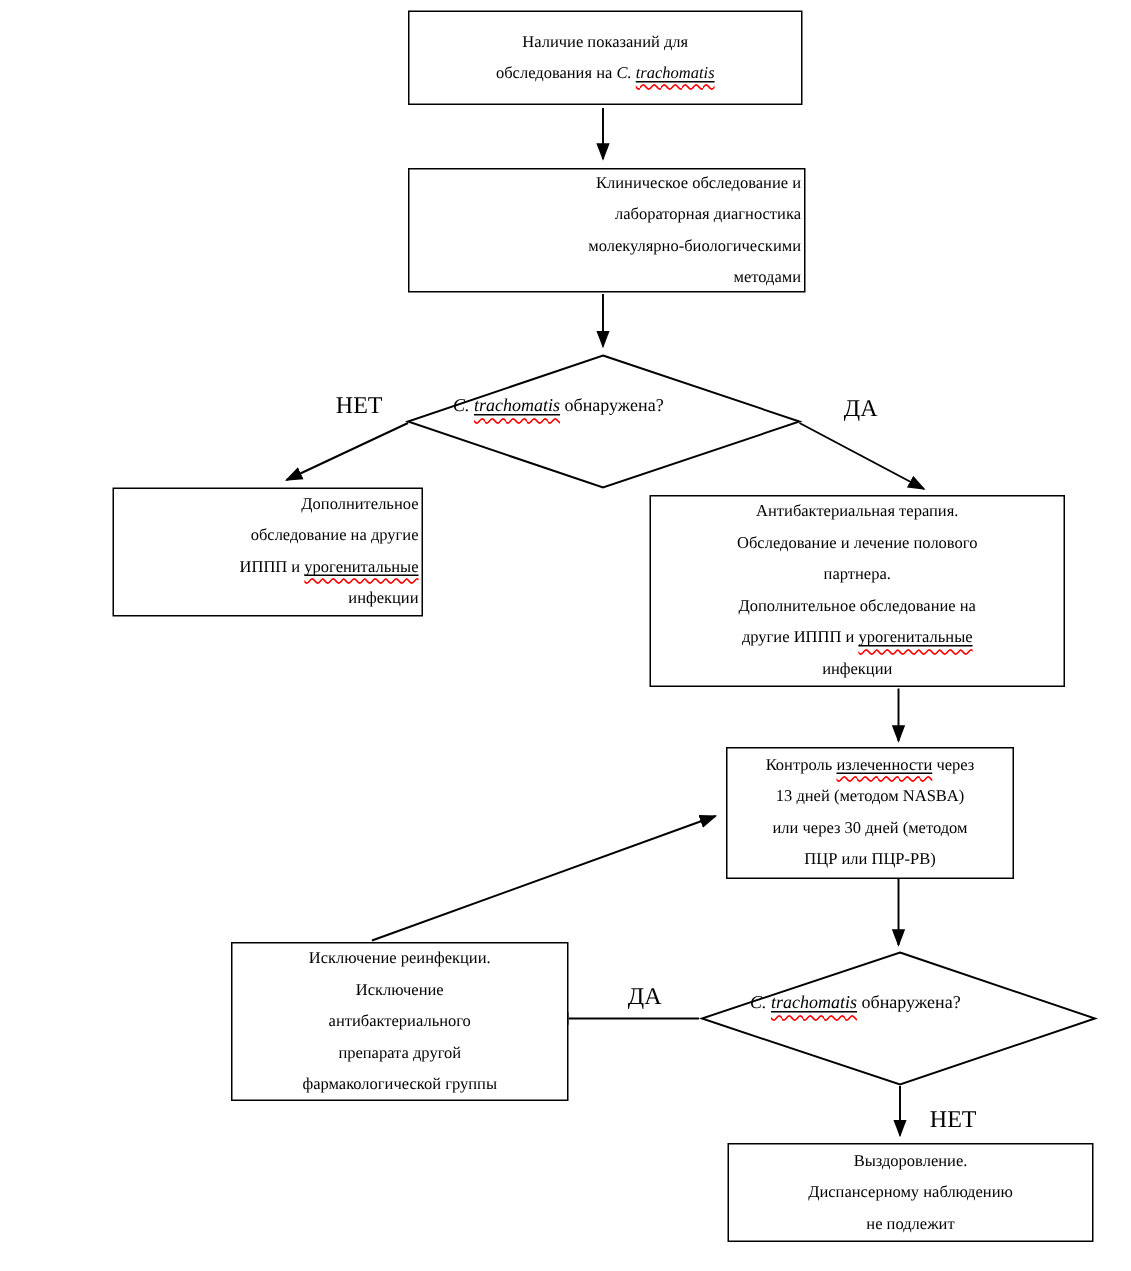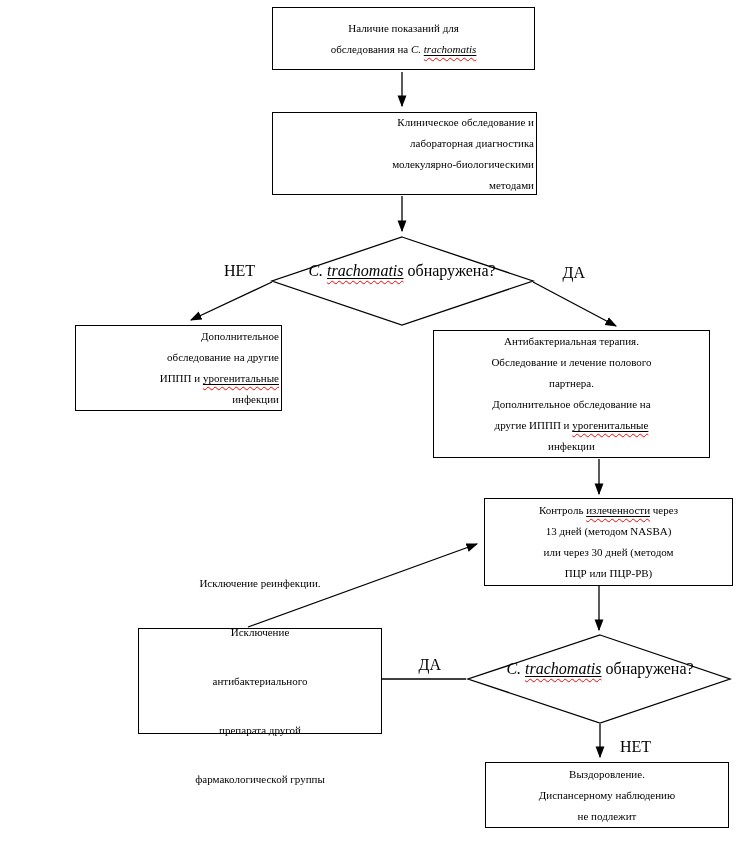--- a/index.html
+++ b/index.html
@@ -26,22 +26,22 @@
     flex-direction: column;
     justify-content: center;
     text-align: center;
     font-size: 11px;
     line-height: 21px;
     padding: 0 2px;
   }
   .node .line { display: block; white-space: pre; }
   .dtext {
     position: absolute;
-    text-align: center;
-    font-size: 16px;
+    text-align: left;
+    font-size: 12px;
     line-height: 21px;
   }
   .lbl {
     position: absolute;
     font-size: 16px;
     line-height: 18px;
     text-align: right;
   }
   .it { font-style: italic; }
   .und {
@@ -104,28 +104,28 @@
 
   <div class="node" style="left:433px; top:330px; width:277px; height:128px;">
     <span class="line">Антибактериальная терапия.</span>
     <span class="line">Обследование и лечение полового</span>
     <span class="line">партнера.</span>
     <span class="line">Дополнительное обследование на</span>
     <span class="line"><span>другие ИППП и </span><span class="und"><span class="sp">урогенитальные</span></span></span>
     <span class="line">инфекции</span>
   </div>
 
-  <div class="node" style="left:484px; top:498px; width:249px; height:88px;">
+  <div class="node" style="left:484px; top:498px; width:192px; height:88px;">
     <span class="line"><span>Контроль </span><span class="und"><span class="sp">излеченности</span></span><span> через</span></span>
     <span class="line">13 дней (методом NASBA)</span>
     <span class="line">или через 30 дней (методом</span>
     <span class="line">ПЦР или ПЦР-РВ)</span>
   </div>
 
-  <div class="node" style="left:138px; top:628px; width:244px; height:106px;gap:28px;">
+  <div class="node" style="left:154px; top:628px; width:225px; height:106px;">
     <span class="line">Исключение реинфекции.</span>
     <span class="line">Исключение</span>
     <span class="line">антибактериального</span>
     <span class="line">препарата другой</span>
     <span class="line">фармакологической группы</span>
   </div>
 
   <div class="node" style="left:485px; top:762px; width:244px; height:66px;font-family:Liberation Serif, serif;">
     <span class="line">Выздоровление.</span>
     <span class="line">Диспансерному наблюдению</span>

